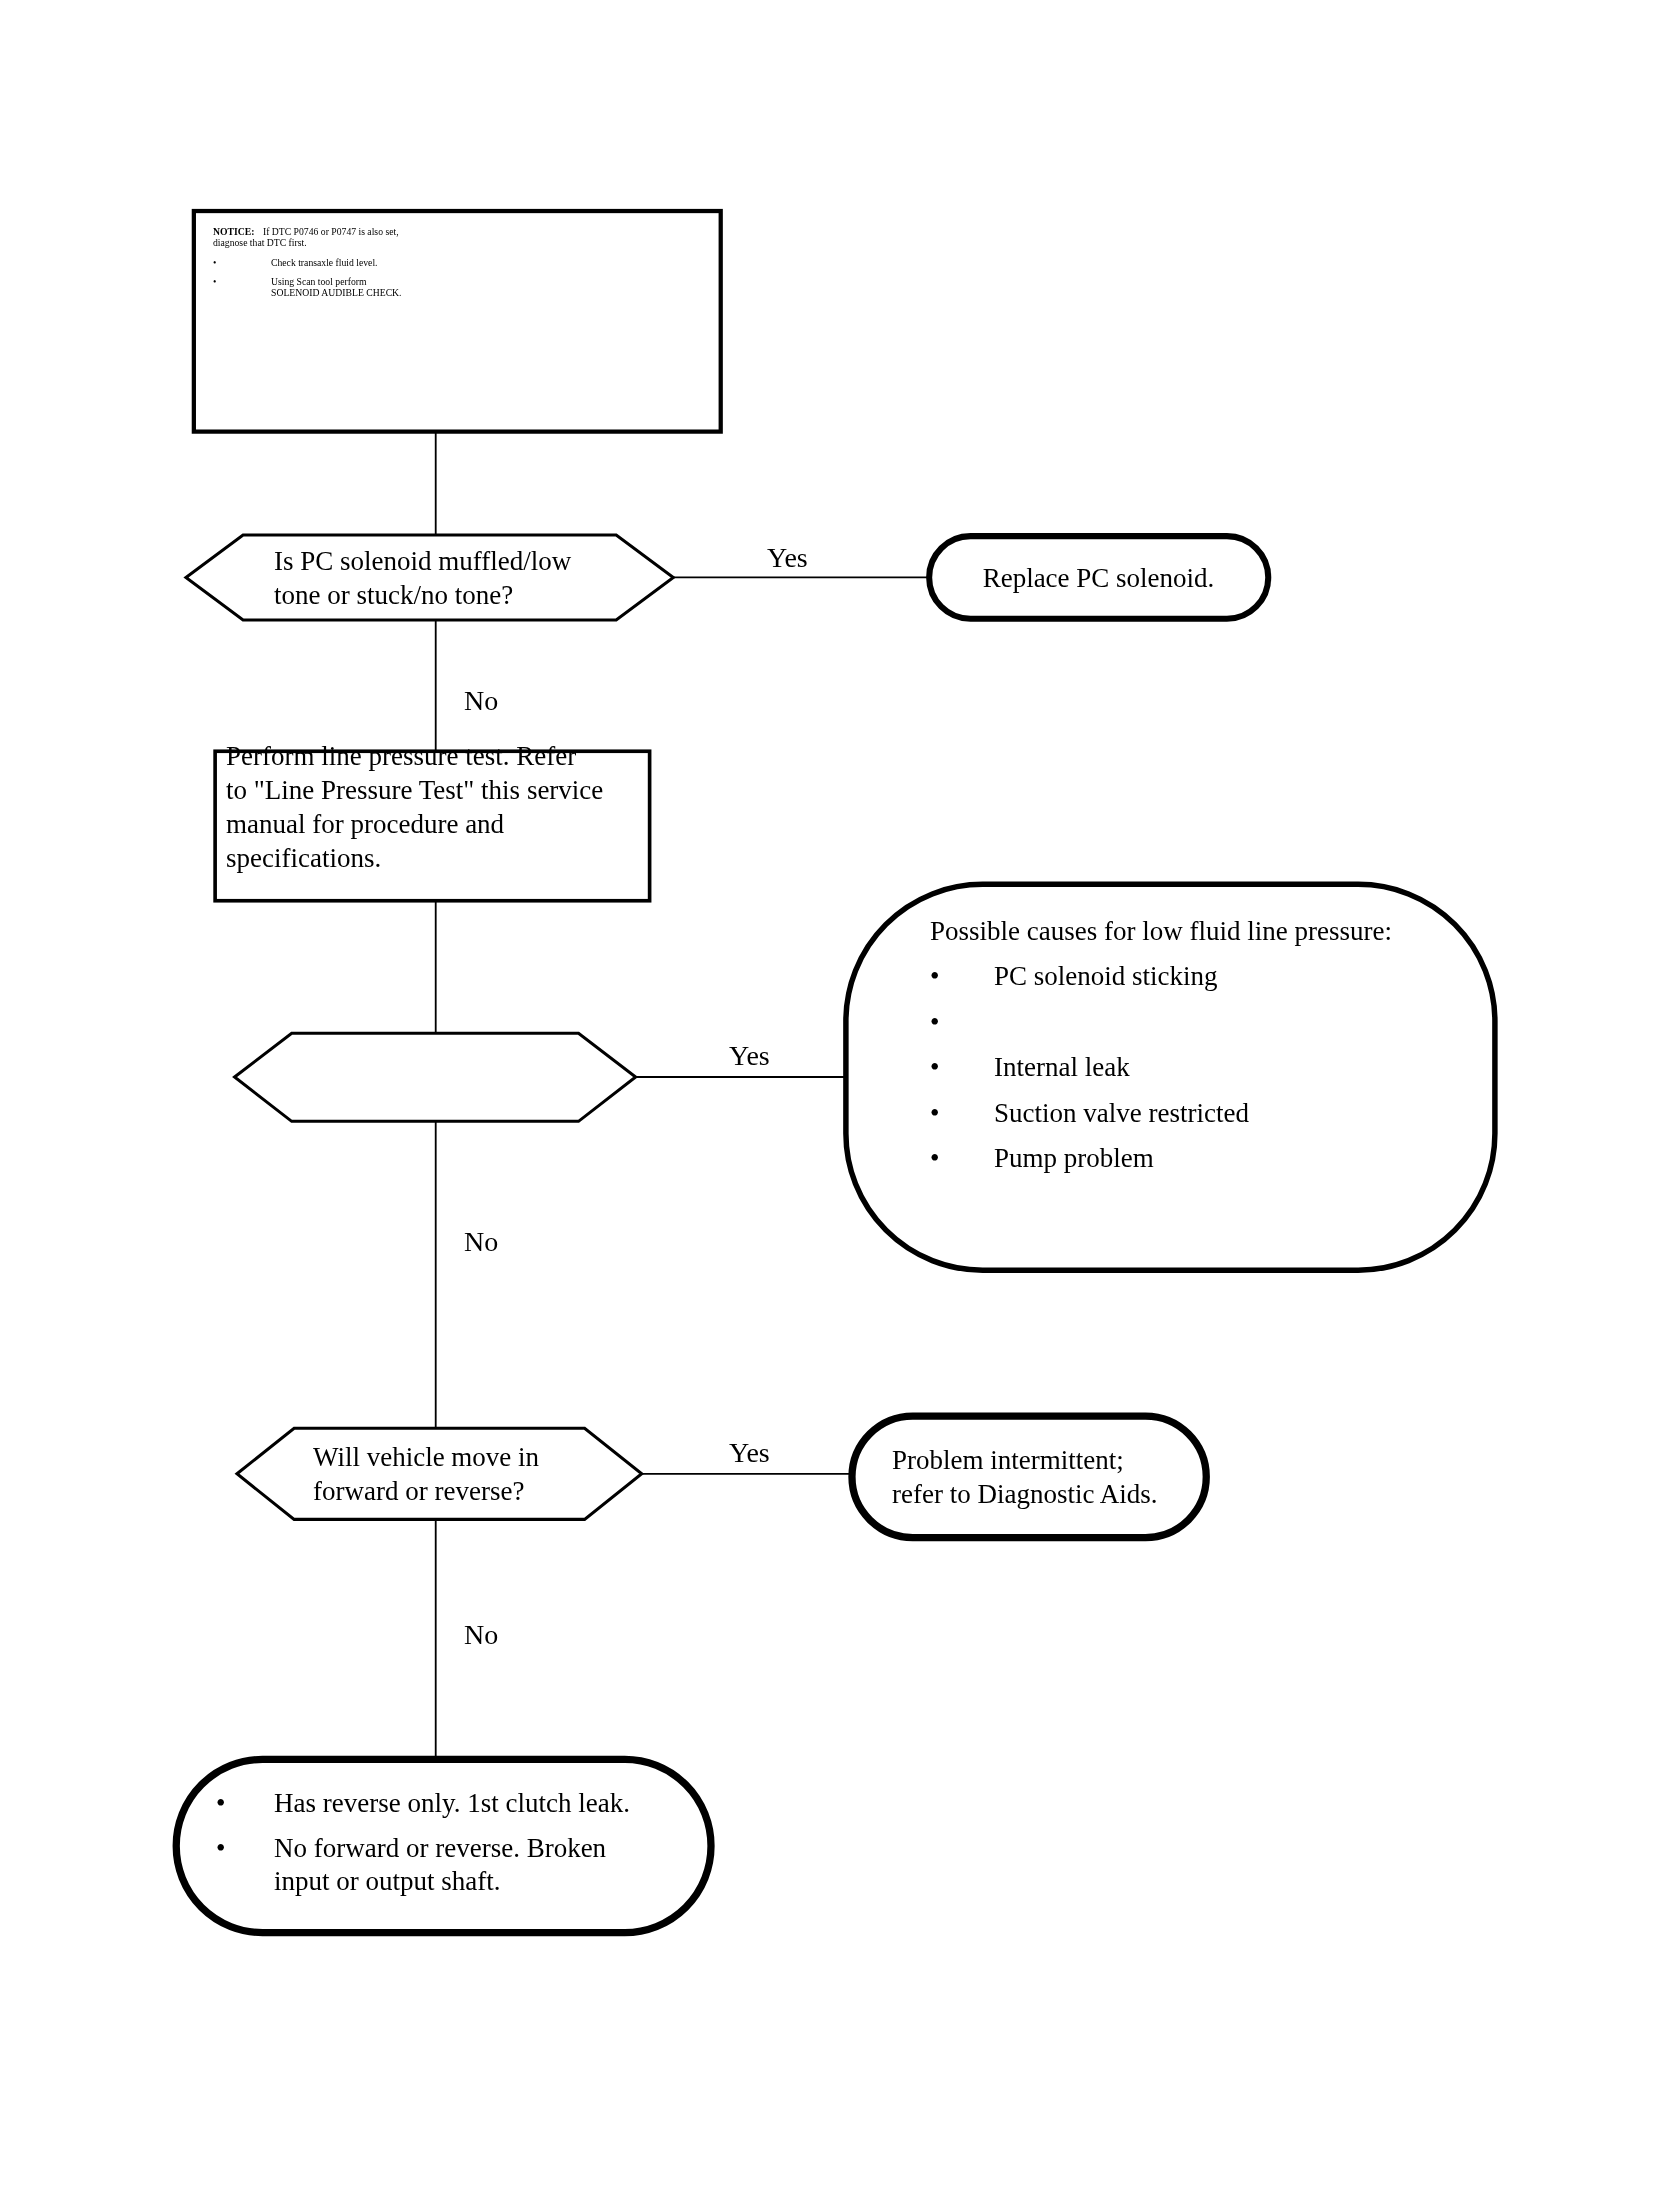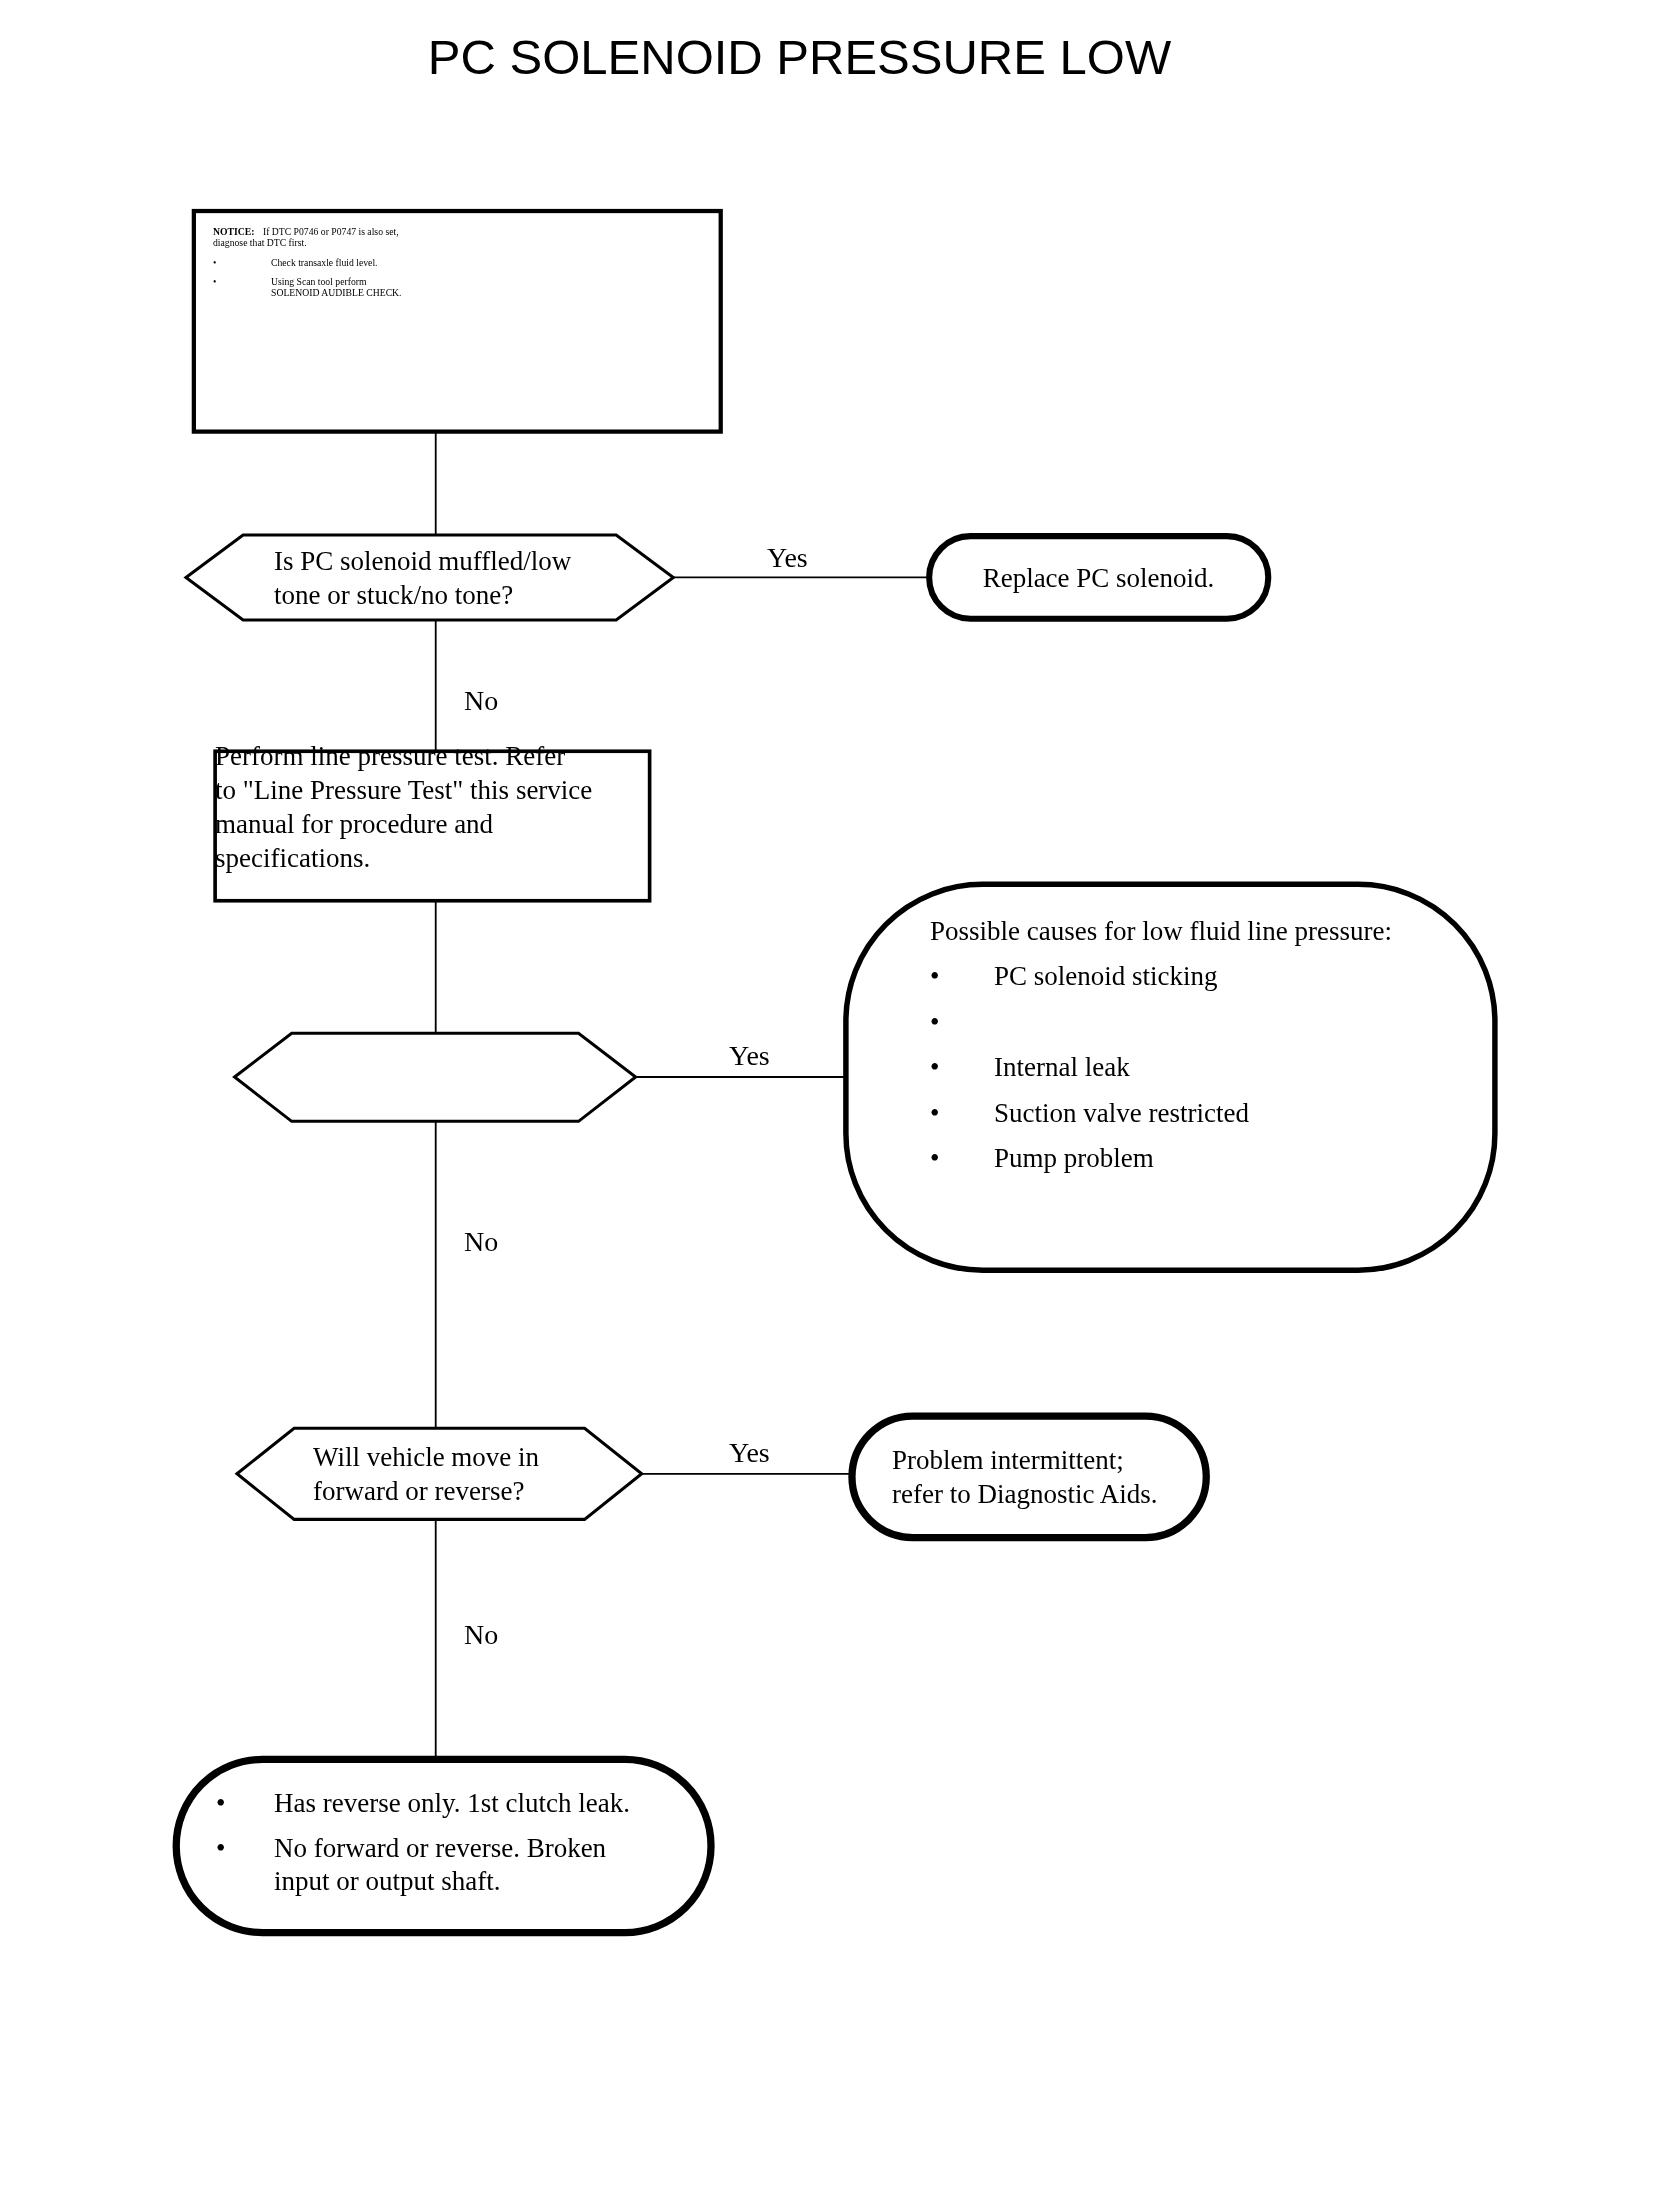--- a/index.html
+++ b/index.html
@@ -81,21 +81,20 @@
     <polygon points="306,950 400,880 1014,880 1108,950 1014,1020 400,1020" stroke-width="5"></polygon>
     <rect x="1529" y="882" width="558" height="136" rx="68" ry="68" stroke-width="10"></rect>
     <rect x="354" y="1236" width="715" height="246" stroke-width="6"></rect>
     <polygon points="386,1772 480,1700 952,1700 1046,1772 952,1845 480,1845" stroke-width="5"></polygon>
     <rect x="1392" y="1455" width="1068" height="635" rx="225" ry="225" stroke-width="9"></rect>
     <polygon points="390,2425 484,2350 962,2350 1056,2425 962,2500 484,2500" stroke-width="5"></polygon>
     <rect x="1402" y="2330" width="583" height="200" rx="100" ry="100" stroke-width="12"></rect>
     <rect x="290" y="2895" width="880" height="285" rx="142" ry="142" stroke-width="12"></rect>
   </svg>
 
-  <div class="page-title">PC SOLENOID PRESSURE LOW</div>
 
   <div class="list-block" style="left:213px; top:226px; width:494px;">
     <p class="notice-lead"><span class="notice-label">NOTICE:</span><span class="cells">If DTC P0746 or P0747 is also set,
 diagnose that DTC first.</span></p>
     <div class="li cols-95">
       <span class="glyph">•</span>
       <span class="cells">Check transaxle fluid level.</span>
     </div>
     <div class="li cols-95">
       <span class="glyph">•</span>
@@ -104,21 +103,21 @@
     </div>
   </div>
 
   <div class="txt vcenter" style="left:186px; top:535px; width:486px; height:85px; padding-left:88px; box-sizing:border-box;">Is PC solenoid muffled/low
 tone or stuck/no tone?</div>
   <div class="edge-label" style="left:767px; top:543px;">Yes</div>
   <div class="edge-label" style="left:464px; top:686px;">No</div>
 
   <div class="txt vcenter" style="left:929px; top:536px; width:339px; height:83px; justify-content:center; text-align:center;">Replace PC solenoid.</div>
 
-  <div class="txt vcenter" style="left:215px; top:751px; width:435px; height:112px; box-sizing:border-box;">Perform line pressure test. Refer
+  <div class="txt vcenter" style="left:215px; top:751px; width:435px; height:112px; padding-left:11px; box-sizing:border-box;">Perform line pressure test. Refer
 to "Line Pressure Test" this service
 manual for procedure and specifications.</div>
 
   <div class="edge-label" style="left:729px; top:1041px;">Yes</div>
   <div class="edge-label" style="left:464px; top:1227px;">No</div>
 
   <div class="list-block" style="left:930px; top:915px; width:547px; font-size:27px; line-height:32px;">
     <p class="list-heading">Possible causes for low fluid line pressure:</p>
     <div class="li cols-105" style="margin-top:13.4px;">
       <span class="glyph">•</span>

